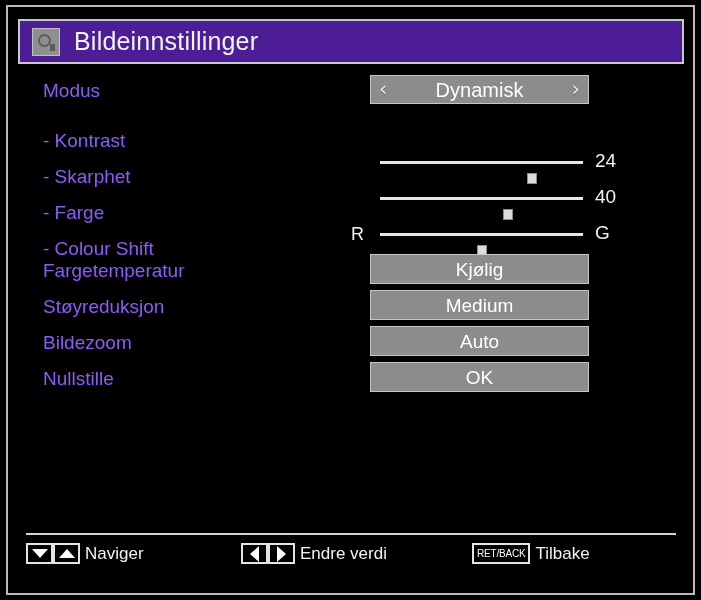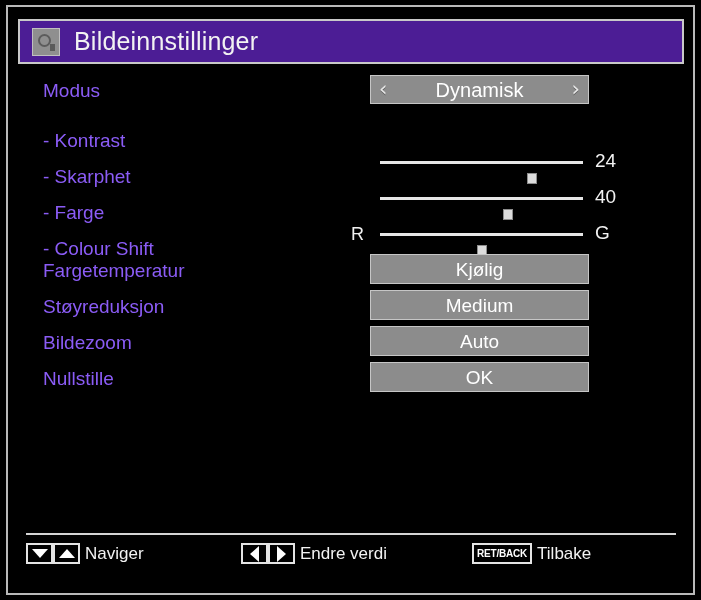--- a/index.html
+++ b/index.html
@@ -259,21 +259,21 @@
   .keybox.text {
     padding: 0 4px;
     font-size: 13px;
     font-weight: bold;
     letter-spacing: 0.3px;
     white-space: nowrap;
   }
   .keybox.retback {
     padding: 0 3px;
     font-size: 10px;
-    font-weight: bold;
+    font-weight: normal;
     letter-spacing: -0.2px;
     white-space: nowrap;
   }
   .tri {
     width: 0;
     height: 0;
     display: block;
   }
   .tri.down  { border-left: 8px solid transparent; border-right: 8px solid transparent; border-top: 9px solid #ffffff; }
   .tri.up    { border-left: 8px solid transparent; border-right: 8px solid transparent; border-bottom: 9px solid #ffffff; }

